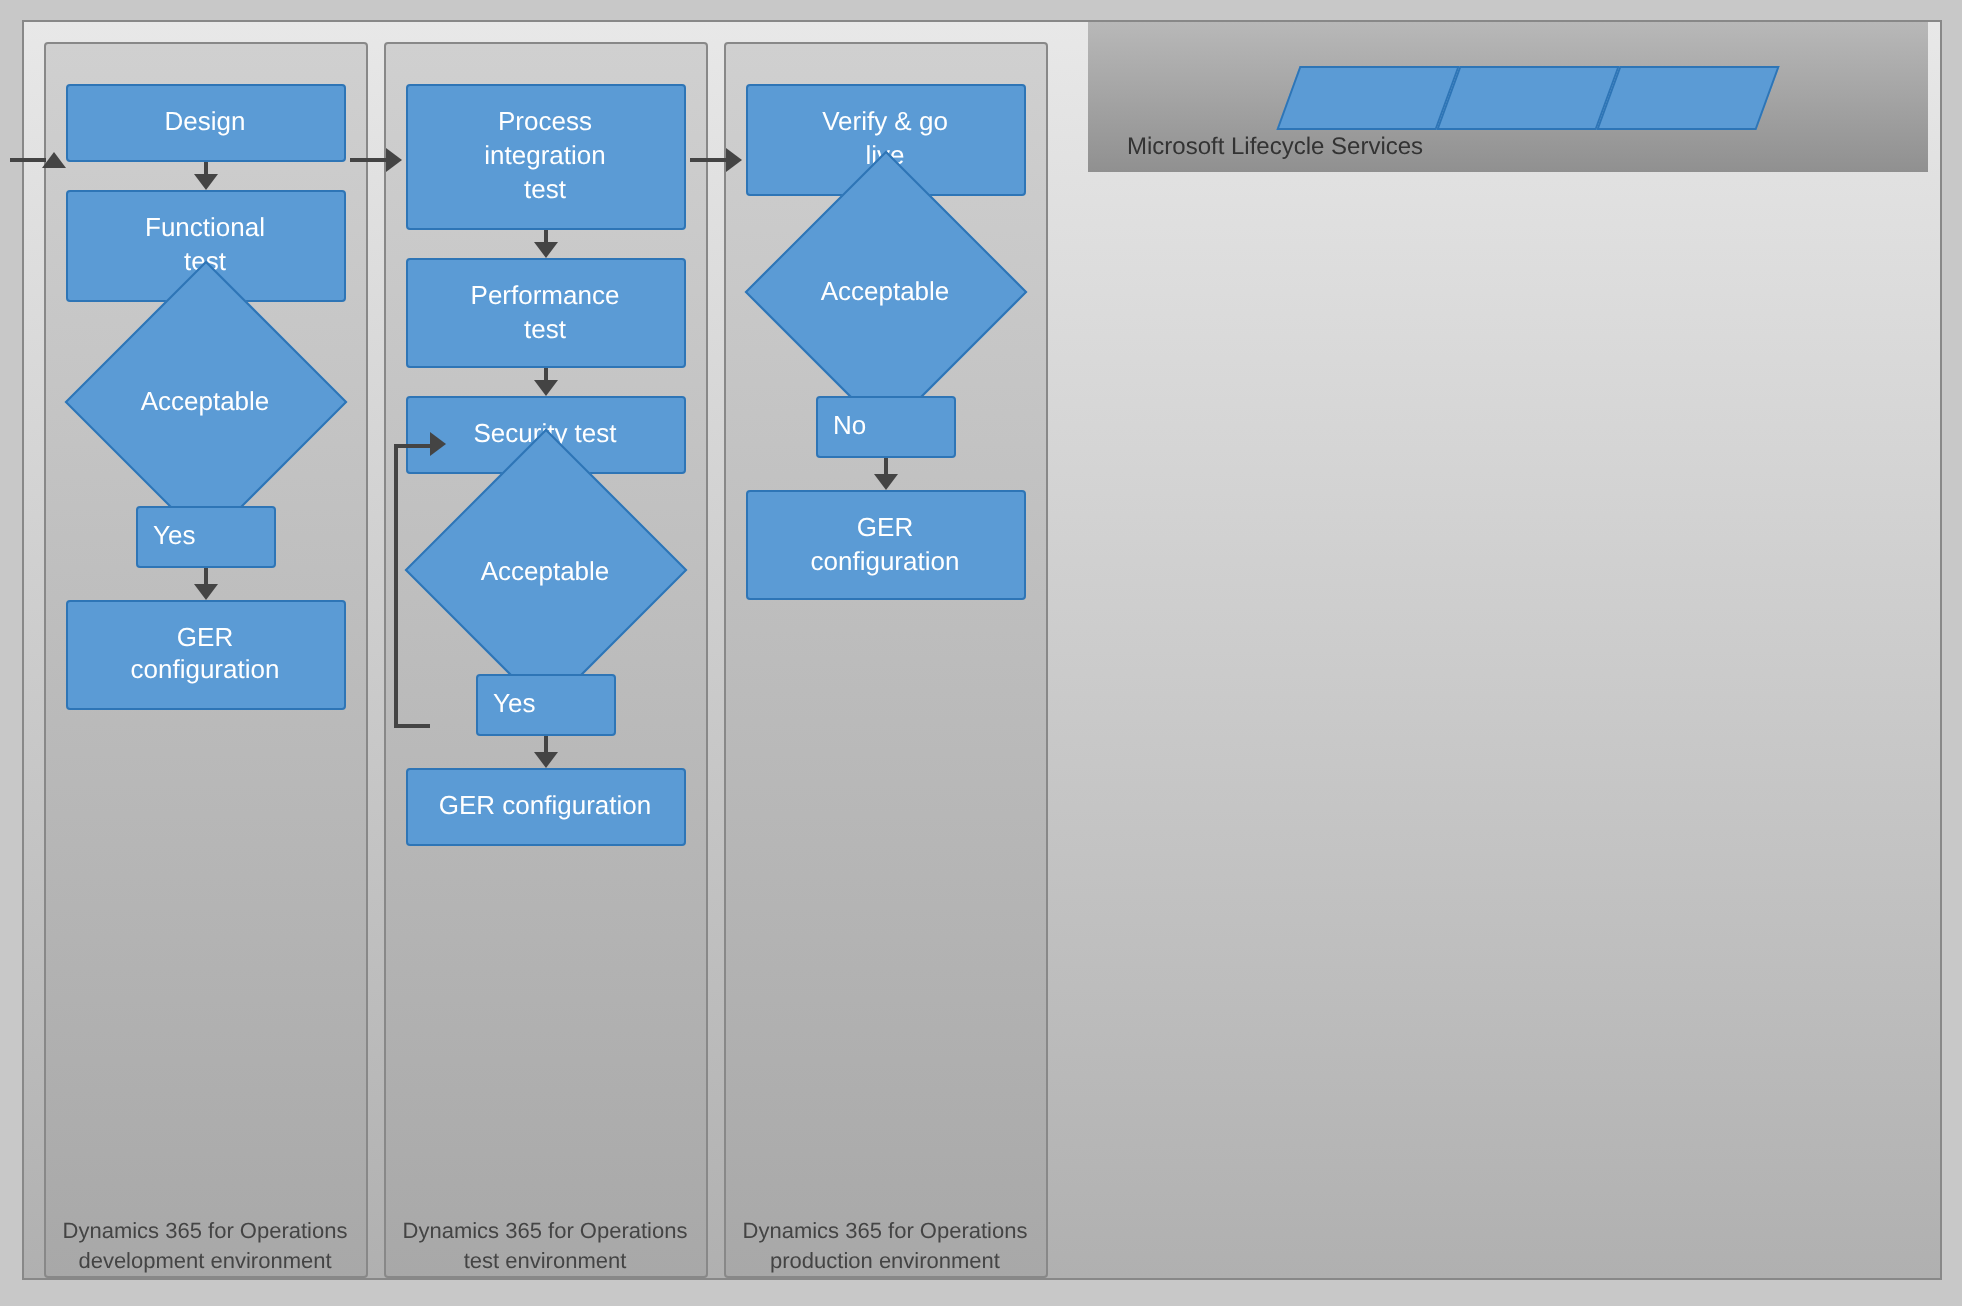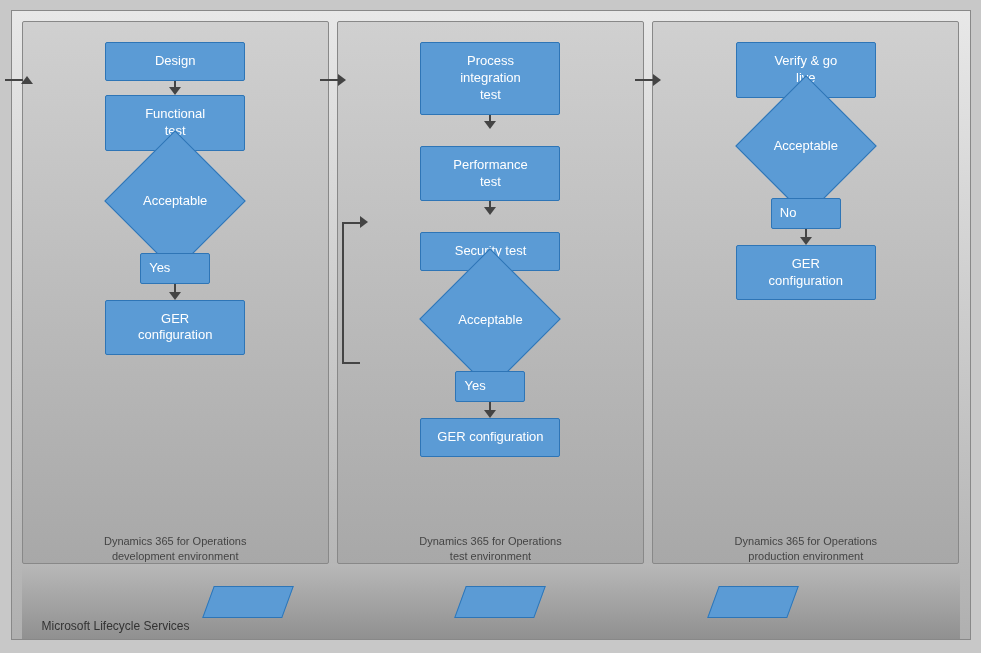--- a/index.html
+++ b/index.html
@@ -13,21 +13,21 @@
     }
 
     .outer-container {
       width: 960px;
       height: 630px;
       margin: 10px auto;
       background: linear-gradient(to bottom, #e8e8e8 0%, #b0b0b0 100%);
       border: 1.5px solid #888;
       position: relative;
       display: flex;
-      flex-direction: column;
+      flex-direction: row;
     }
 
     .columns-area {
       display: flex;
       flex: 1;
       padding: 10px 10px 0 10px;
       gap: 8px;
     }
 
     .column {
@@ -60,21 +60,20 @@
       color: white;
       border: 1.5px solid #2e75b6;
       border-radius: 2px;
       text-align: center;
       font-size: 13px;
       font-weight: 500;
       width: 140px;
       padding: 10px 8px;
       position: relative;
       line-height: 1.3;
-      margin-top: 17px;
     }
 
     .flow-small-box {
       background: #5b9bd5;
       color: white;
       border: 1.5px solid #2e75b6;
       border-radius: 2px;
       text-align: left;
       font-size: 13px;
       font-weight: 500;

